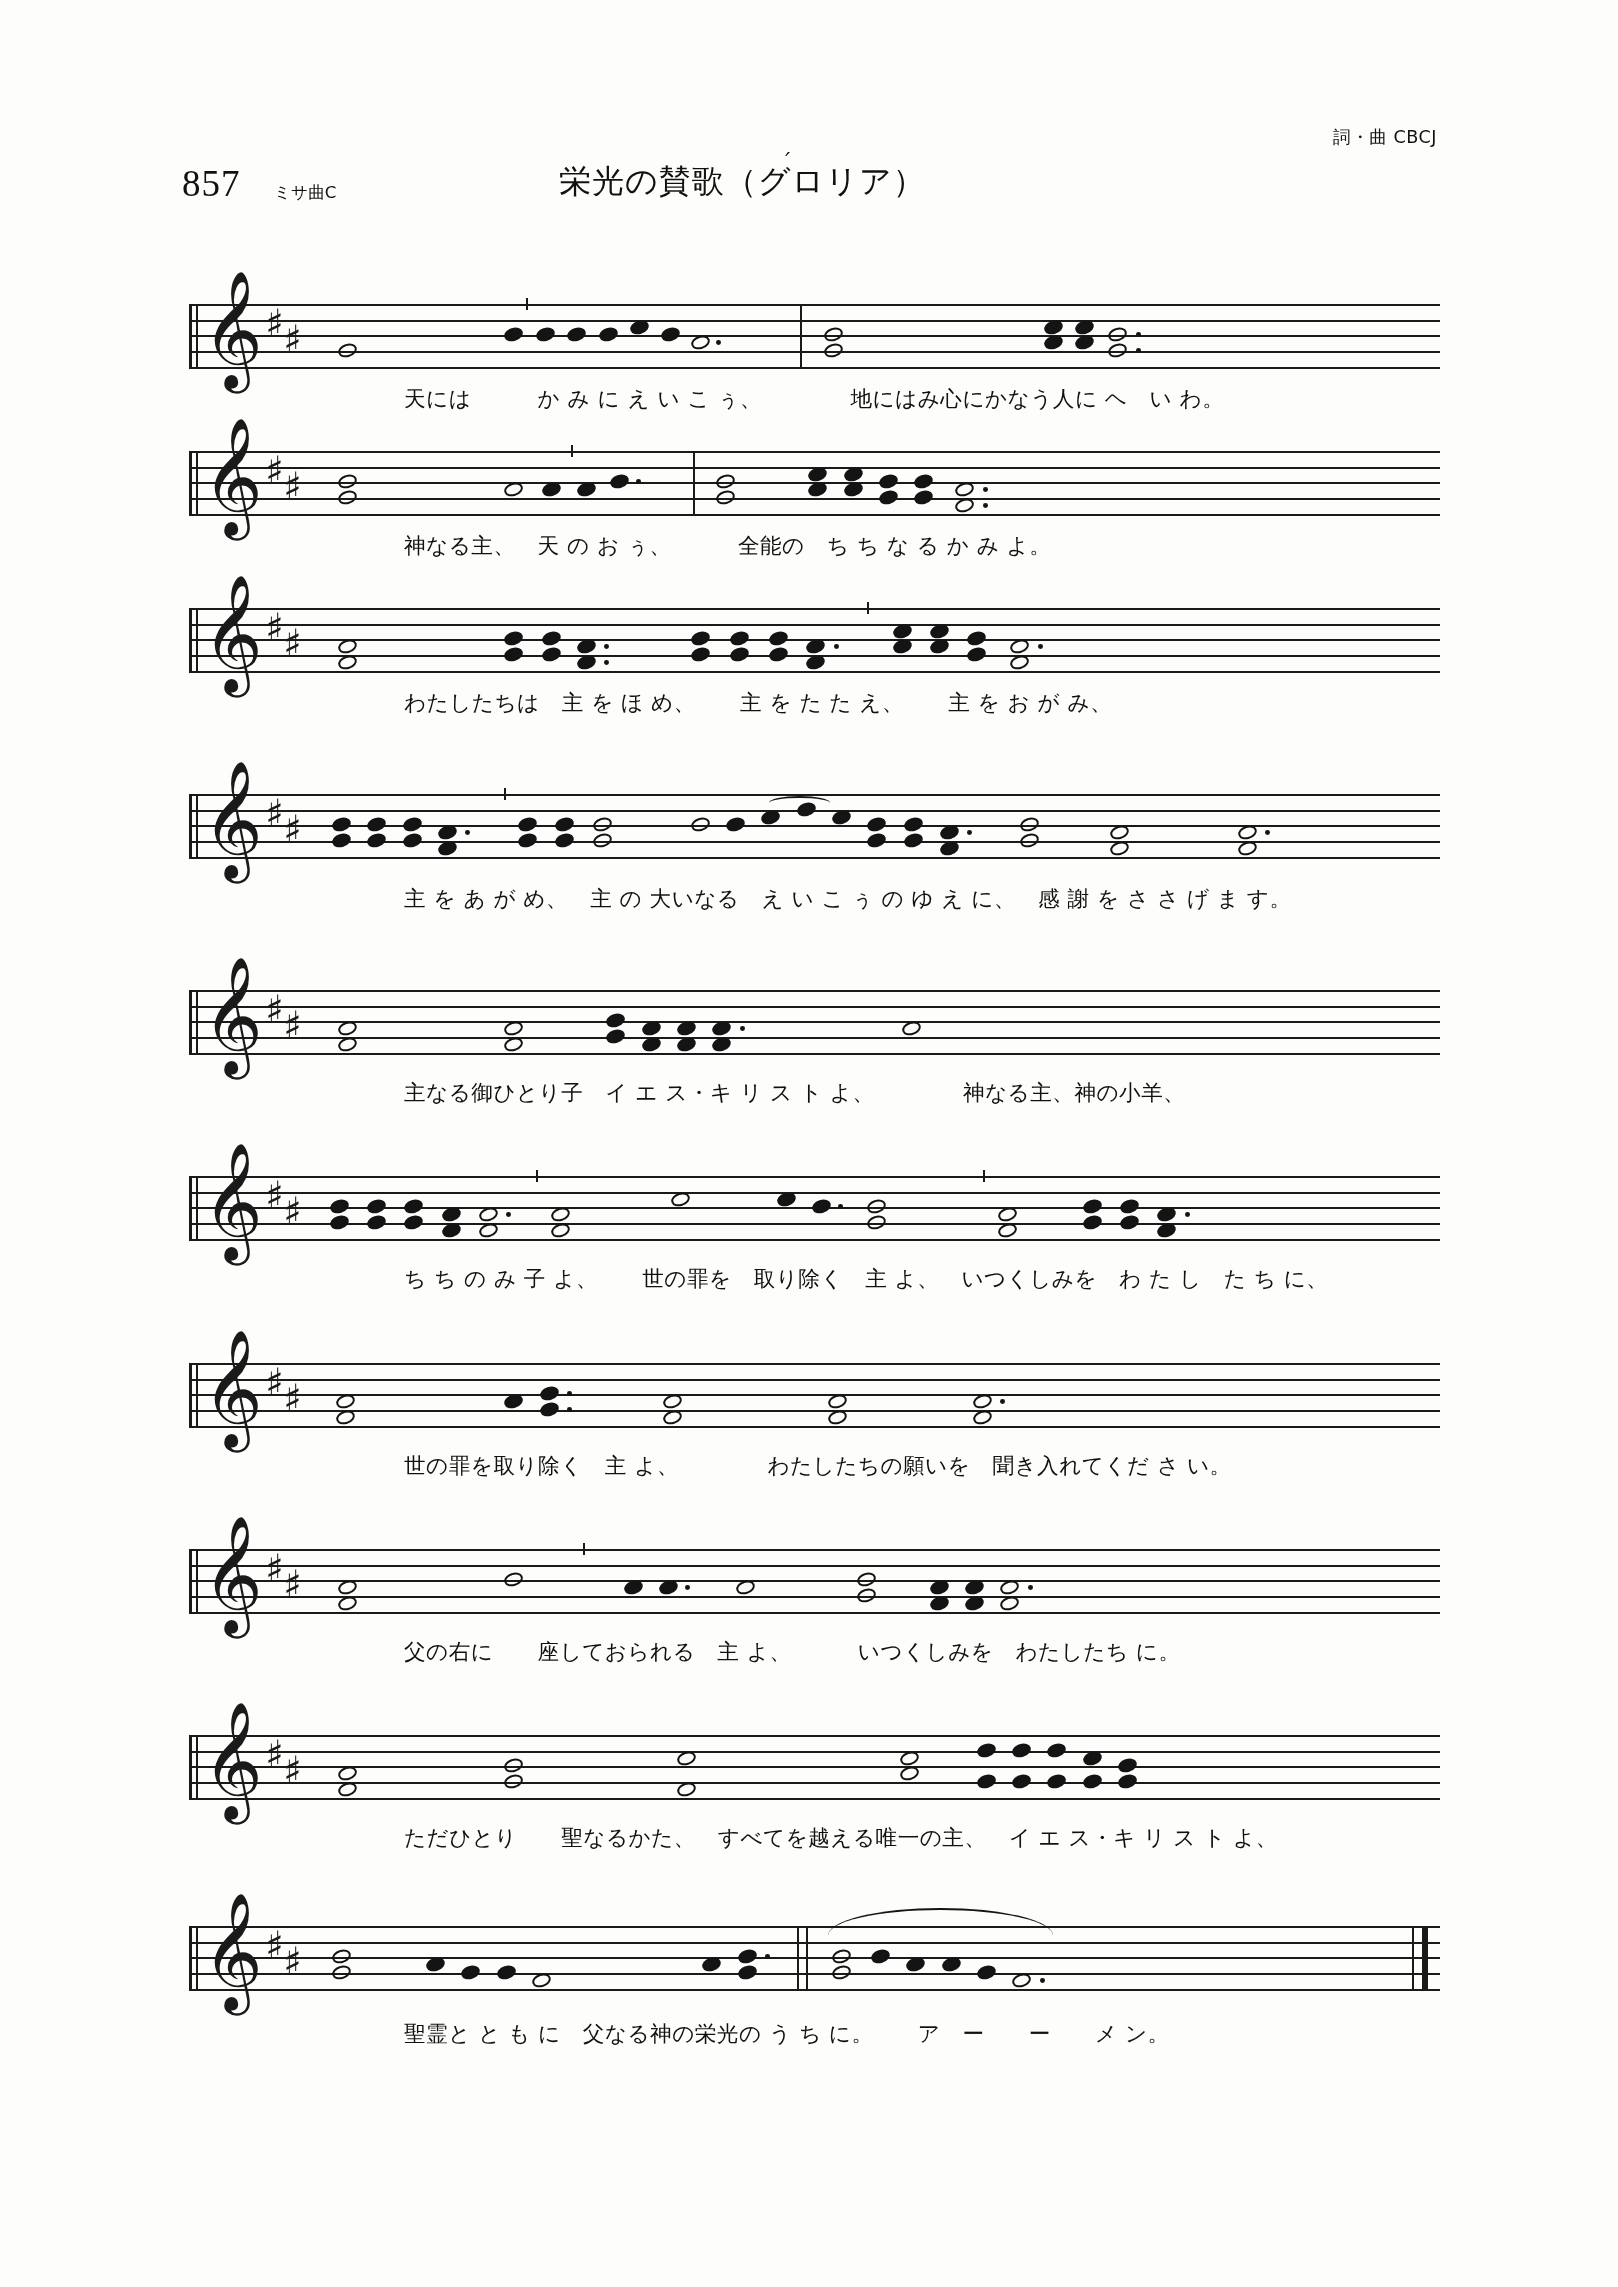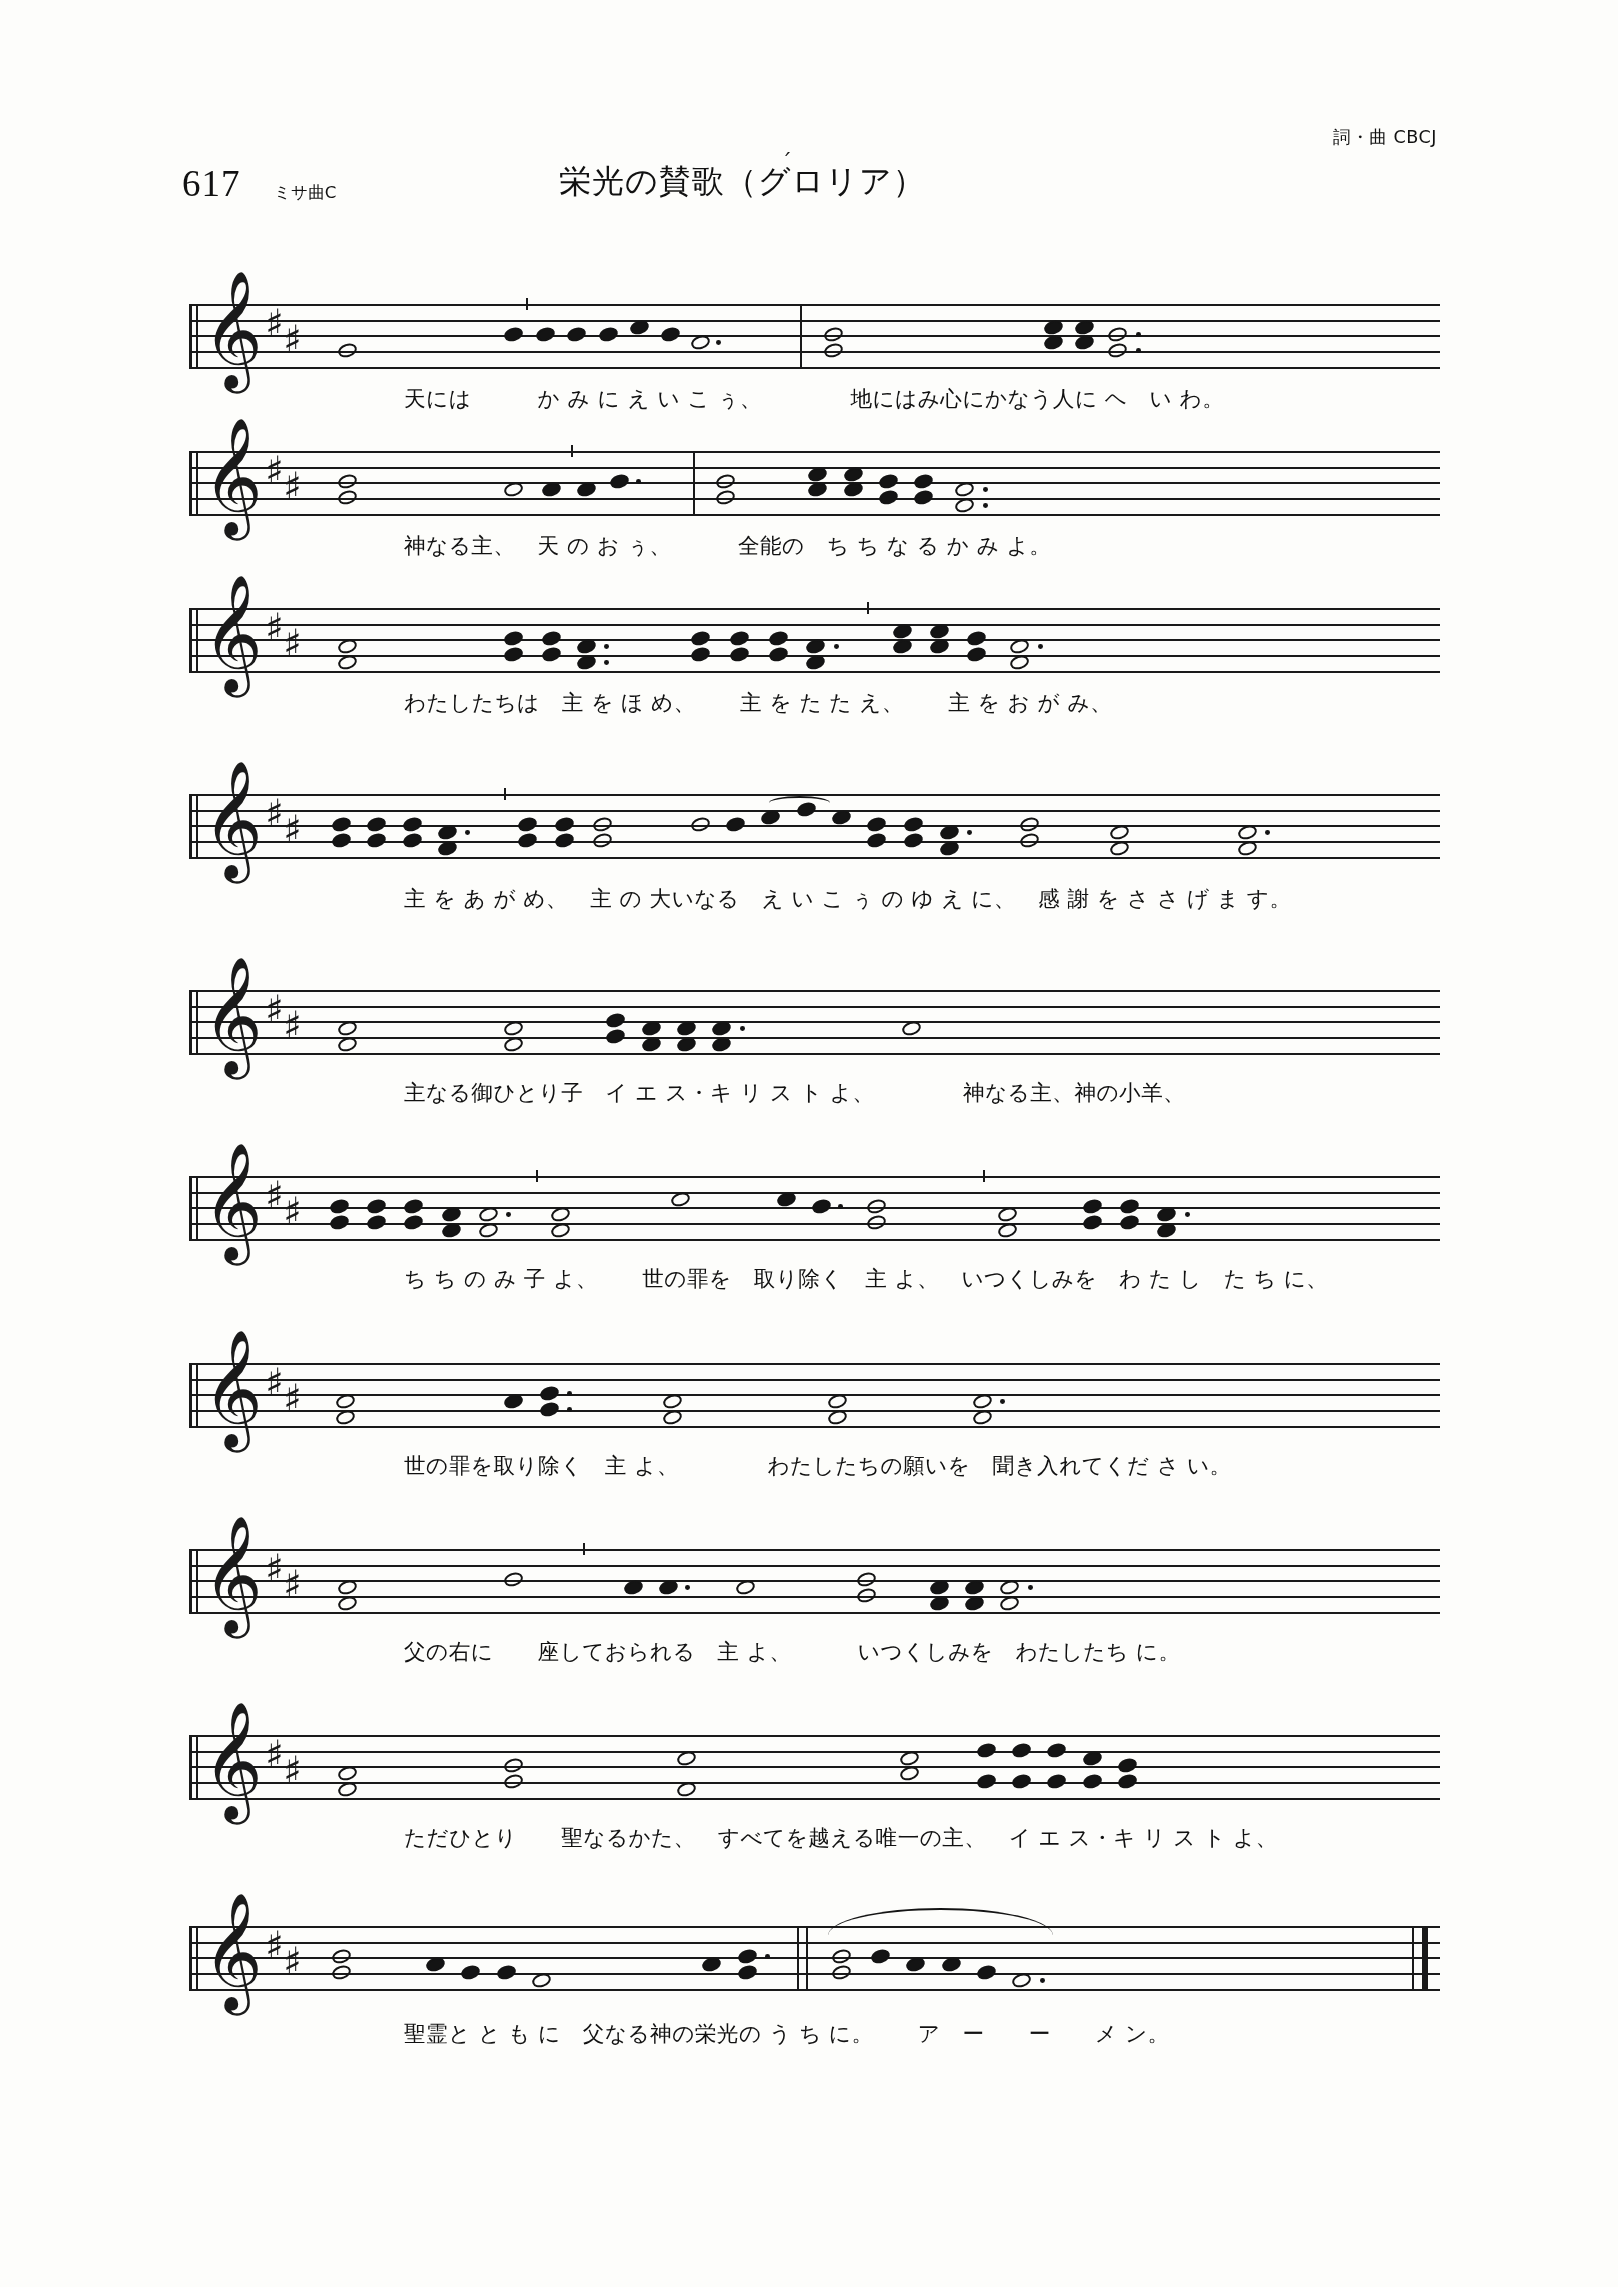--- a/index.html
+++ b/index.html
@@ -195,21 +195,21 @@
     color: #111111;
     white-space: nowrap;
   }
 </style>
 </head>
 <body>
 
 <div class="page">
 
   <div class="header">
-    <div class="hymn-number">617</div>
+    <div class="hymn-number">857</div>
     <div class="mass-label">ミサ曲C</div>
     <div class="title">栄光の賛歌（グロリア）</div>
     <div class="title-accent">´</div>
   </div>
   <div class="credit">詞・曲 CBCJ</div>
 
   <div class="system" style="top:294px;">
     <div class="staff">
       <div class="line l1"></div>
       <div class="line l2"></div>

